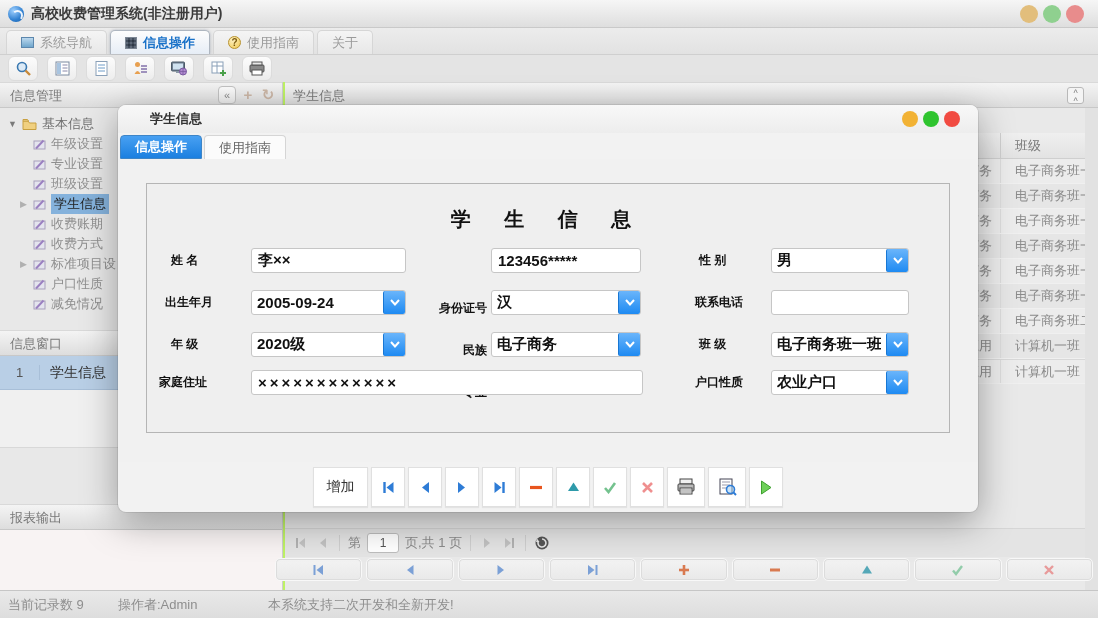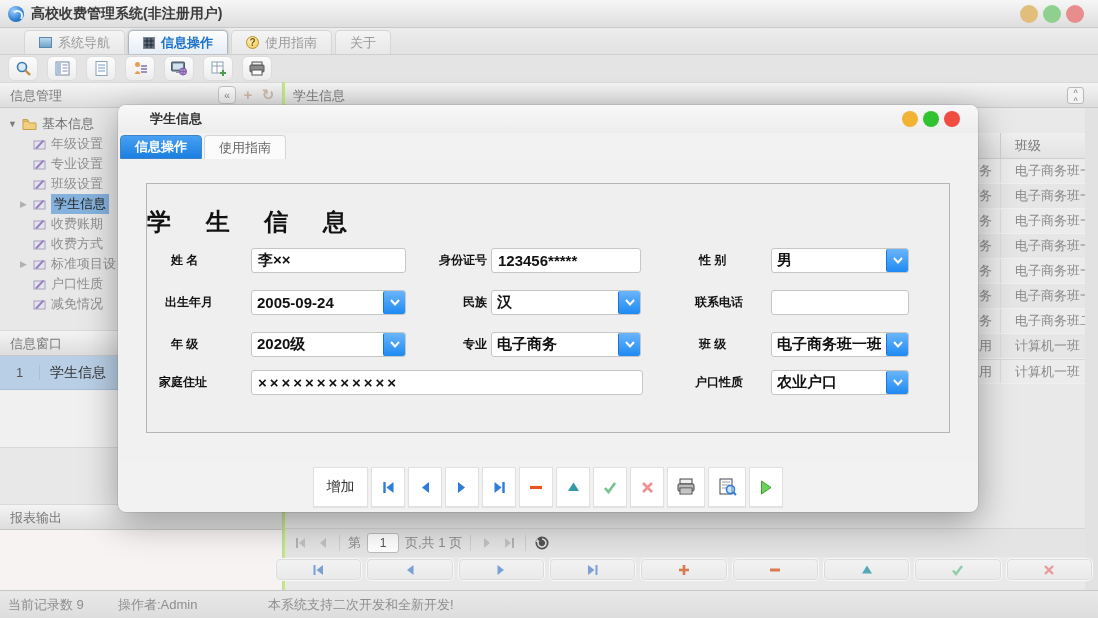--- a/index.html
+++ b/index.html
@@ -16,21 +16,21 @@
     position:relative; }
   .app-logo::after { content:""; position:absolute; left:4px; top:4px; width:7px; height:7px;
     border:2px solid rgba(255,255,255,.9); border-radius:50%; border-left-color:transparent; border-bottom-color:transparent; }
   .win-title { font-size:14px; font-weight:bold; color:#3a3a3a; }
   .lights { position:absolute; right:14px; top:5px; display:flex; gap:5px; }
   .light { width:18px; height:18px; border-radius:50%; }
 
   
   .tabbar { position:absolute; left:0; top:28px; width:1098px; height:27px;
     background:linear-gradient(#ececec,#e2e2e2); border-bottom:1px solid #cfcfcf;
-    display:flex; align-items:flex-end; padding-left:24px; }
+    display:flex; align-items:flex-end; padding-left:6px; }
   .mtab { height:24px; display:flex; align-items:center; gap:6px; padding:0 14px;
     font-size:13px; color:#9a9a9a; border:1px solid #d6d6d6; border-bottom:none;
     border-radius:5px 5px 0 0; background:linear-gradient(#f4f4f4,#e8e8e8); margin-right:3px; }
   .mtab.active { background:linear-gradient(#fdfdfd,#e6edf6); border-color:#aeb6c0;
     color:#1a72c8; font-weight:bold; box-shadow:0 0 3px rgba(120,130,150,.5); }
   .ic-navsq { width:13px; height:11px; background:linear-gradient(#bcd8ee,#6fa6cc); border:1px solid #5c87ad; }
   .ic-grid { width:12px; height:12px;
     background:linear-gradient(#9aa4b0,#9aa4b0), repeating-linear-gradient(#c8cdd4 0 2px, #8d96a2 2px 4px),
     repeating-linear-gradient(90deg,#c8cdd4 0 2px, #8d96a2 2px 4px); background-blend-mode:multiply; border:1px solid #7d8794; }
   .ic-help { width:13px; height:13px; border-radius:50%; background:radial-gradient(circle at 35% 30%,#fdf0c0,#f0c84e); 
@@ -117,24 +117,24 @@
   .dlg-lights { position:absolute; right:18px; top:6px; display:flex; gap:5px; }
   .dlg-light { width:16px; height:16px; border-radius:50%; }
   .dlg-tabs { height:26px; display:flex; align-items:flex-end; padding-left:2px; }
   .dtab { height:24px; padding:0 14px; font-size:13px; display:flex; align-items:center;
     border-radius:4px 4px 0 0; margin-right:2px; }
   .dtab.active { background:linear-gradient(#48a0f2,#1b7fe0); color:#fff; font-weight:bold; border:1px solid #3d85c8; }
   .dtab.idle { background:#fbfbfb; color:#666; border:1px solid #d5d5d5; border-bottom:none; }
   .dlg-body { position:absolute; left:0; top:54px; width:860px; height:303px; background:#f1f1f1; }
   .form-box { position:absolute; left:28px; top:24px; width:804px; height:250px;
     background:#efefef; border:1px solid #b5b5b5; }
-  .form-title { position:absolute; left:0; top:22px; width:100%; 
-    font-size:24px; font-weight:bold; letter-spacing:14px; color:#111; }
+  .form-title { position:absolute; left:0; top:22px; width:100%; text-align:center;
+    font-size:20px; font-weight:bold; letter-spacing:14px; color:#111; }
   .f-label { position:absolute; font-size:12px; font-weight:bold; color:#111; white-space:nowrap; }
-  .f-label.r { text-align:right; }
+  .f-label.r { text-align:right;margin-top:48px; }
   .t-input { position:absolute; height:25px; border:1px solid #c6c6c6; border-radius:3px; background:#fff;
     font-size:15px; font-weight:600; color:#111; padding:0 6px; font-family:"Liberation Sans","DejaVu Sans",sans-serif; }
   .combo { position:absolute; height:25px; background:#fff; border:1px solid #c6c6c6; border-radius:3px; display:flex; }
   .combo input { flex:1 1 auto; min-width:0; border:none; outline:none; background:transparent;
     font-size:15px; font-weight:600; color:#111; padding:0 5px; font-family:"Liberation Sans","DejaVu Sans",sans-serif; }
   .combo-btn { flex:0 0 22px; border-radius:2px; margin:0; background:linear-gradient(#6ab5fb,#1e8af2);
     border-left:1px solid #1877d4; display:flex; align-items:center; justify-content:center; }
 
   .dlg-footer { position:absolute; left:0; top:357px; width:860px; height:50px; display:flex;
     align-items:center; justify-content:center; gap:3px; }

